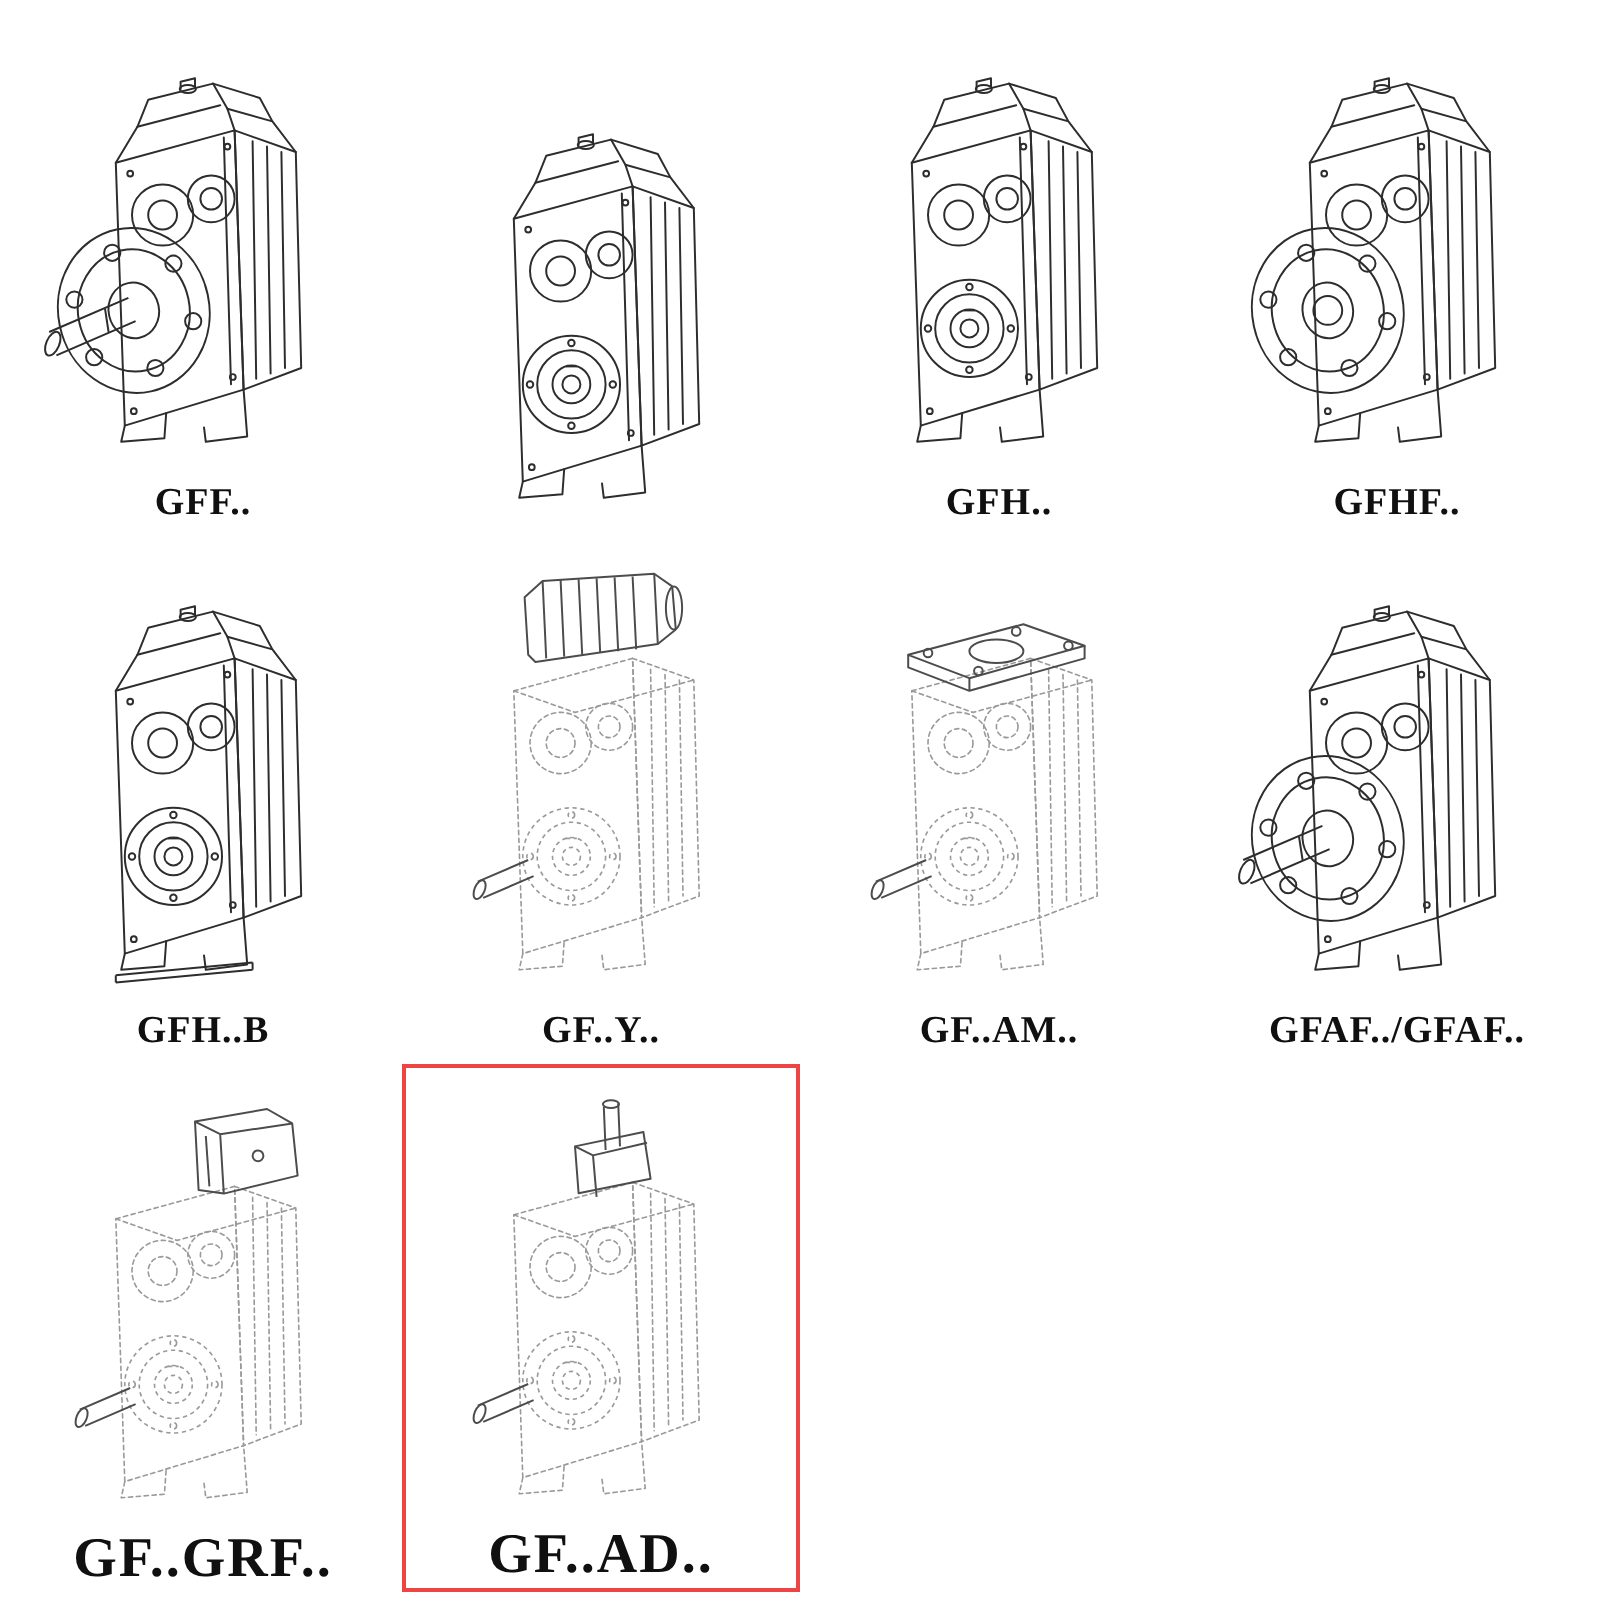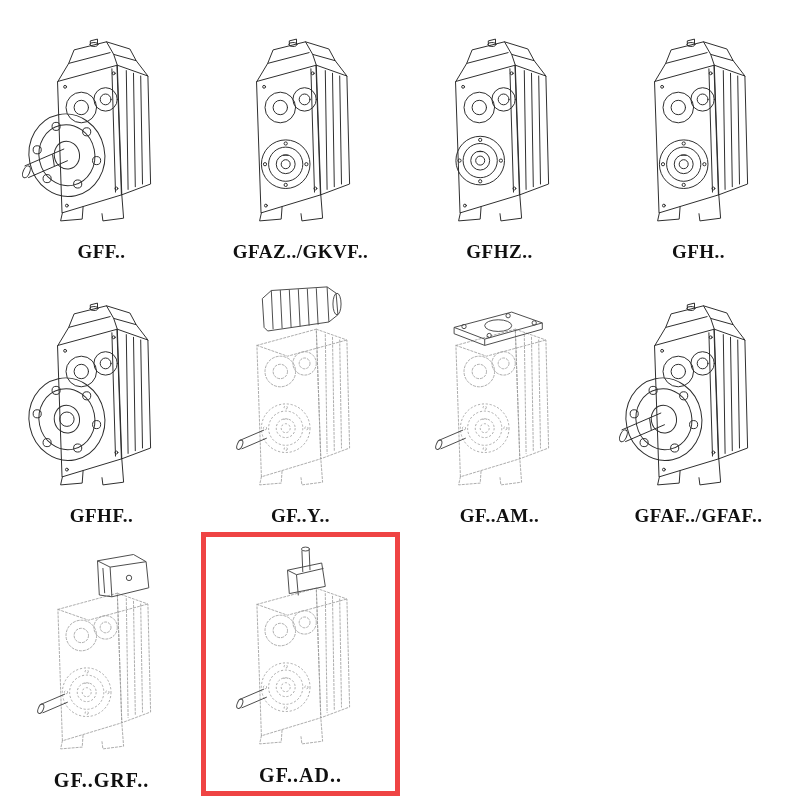--- a/index.html
+++ b/index.html
@@ -6,22 +6,22 @@
   body{width:800px;height:800px;font-family:"Liberation Serif",serif;}
   .page{width:800px;height:800px;box-sizing:border-box;padding:4px 2px;font-family:Liberation Serif, serif;}
   .grid{display:grid;width:100%;height:100%;
         grid-template-columns:repeat(4,1fr);
         grid-template-rows:repeat(3,1fr);}
   figure.cell{margin:0;padding:2px 3px;box-sizing:border-box;
         display:flex;flex-direction:column;align-items:center;justify-content:flex-end;}
   svg.drawing{width:172px;height:216px;flex:0 0 auto;overflow:visible;}
   figcaption.label{font-weight:700;font-size:19px;letter-spacing:.5px;color:#101010;
         height:28px;display:flex;align-items:center;white-space:nowrap;}
-  figcaption.label.lg{font-size:20px;letter-spacing:1px;}
-  .cell.boxed{border:5px solid #ef4444;}
+  figcaption.label.lg{font-size:28px;letter-spacing:1px;}
+  .cell.boxed{border:2px solid #ef4444;}
   
   use{fill:none;}
   .solid{stroke:#2d2d2d;stroke-width:1.1;}
   .dashed{stroke:#9a9a9a;stroke-width:0.9;stroke-dasharray:2.4 2;}
   .accent{stroke:#4c4c4c;stroke-width:1.1;}
   .defs-holder{position:absolute;width:0;height:0;overflow:hidden;}
 </style>
 </head>
 <body>
 
@@ -149,48 +149,48 @@
         <use href="#gb-shaft" class="solid"></use>
       </svg>
       <figcaption class="label">GFF..</figcaption>
     </figure>
 
     <figure class="cell">
       <svg class="drawing" viewBox="0 0 190 240">
         <use href="#gb-body" class="solid"></use>
         <use href="#gb-hollow" class="solid"></use>
       </svg>
-      <figcaption class="label">GFAZ../GKVF..</figcaption>
-    </figure>
-
-    <figure class="cell">
-      <svg class="drawing" viewBox="0 0 190 240">
-        <use href="#gb-body" class="solid"></use>
-        <use href="#gb-hollow" class="solid" transform="translate(-5,-4)"></use>
-      </svg>
-      <figcaption class="label">GFHZ..</figcaption>
-    </figure>
+    </figure>
+
 
     <figure class="cell">
       <svg class="drawing" viewBox="0 0 190 240">
         <use href="#gb-body" class="solid"></use>
         <use href="#gb-hollow" class="solid"></use>
       </svg>
       <figcaption class="label">GFH..</figcaption>
     </figure>
 
     <figure class="cell">
       <svg class="drawing" viewBox="0 0 190 240">
         <use href="#gb-body" class="solid"></use>
         <use href="#gb-flange" class="solid"></use>
         <use href="#gb-center" class="solid"></use>
       </svg>
       <figcaption class="label">GFHF..</figcaption>
     </figure>
 
+    <figure class="cell">
+      <svg class="drawing" viewBox="0 0 190 240">
+        <use href="#gb-body" class="solid"></use>
+        <use href="#gb-hollow" class="solid"></use>
+        <use href="#gb-footplate" class="solid"></use>
+      </svg>
+      <figcaption class="label">GFH..B</figcaption>
+    </figure>
 
     <figure class="cell">
       <svg class="drawing" viewBox="0 0 190 240">
         <use href="#gb-body2" class="dashed"></use>
         <use href="#gb-hollow" class="dashed"></use>
         <use href="#addon-smallshaft" class="accent"></use>
         <use href="#addon-motor" class="accent"></use>
       </svg>
       <figcaption class="label">GF..Y..</figcaption>
     </figure>

